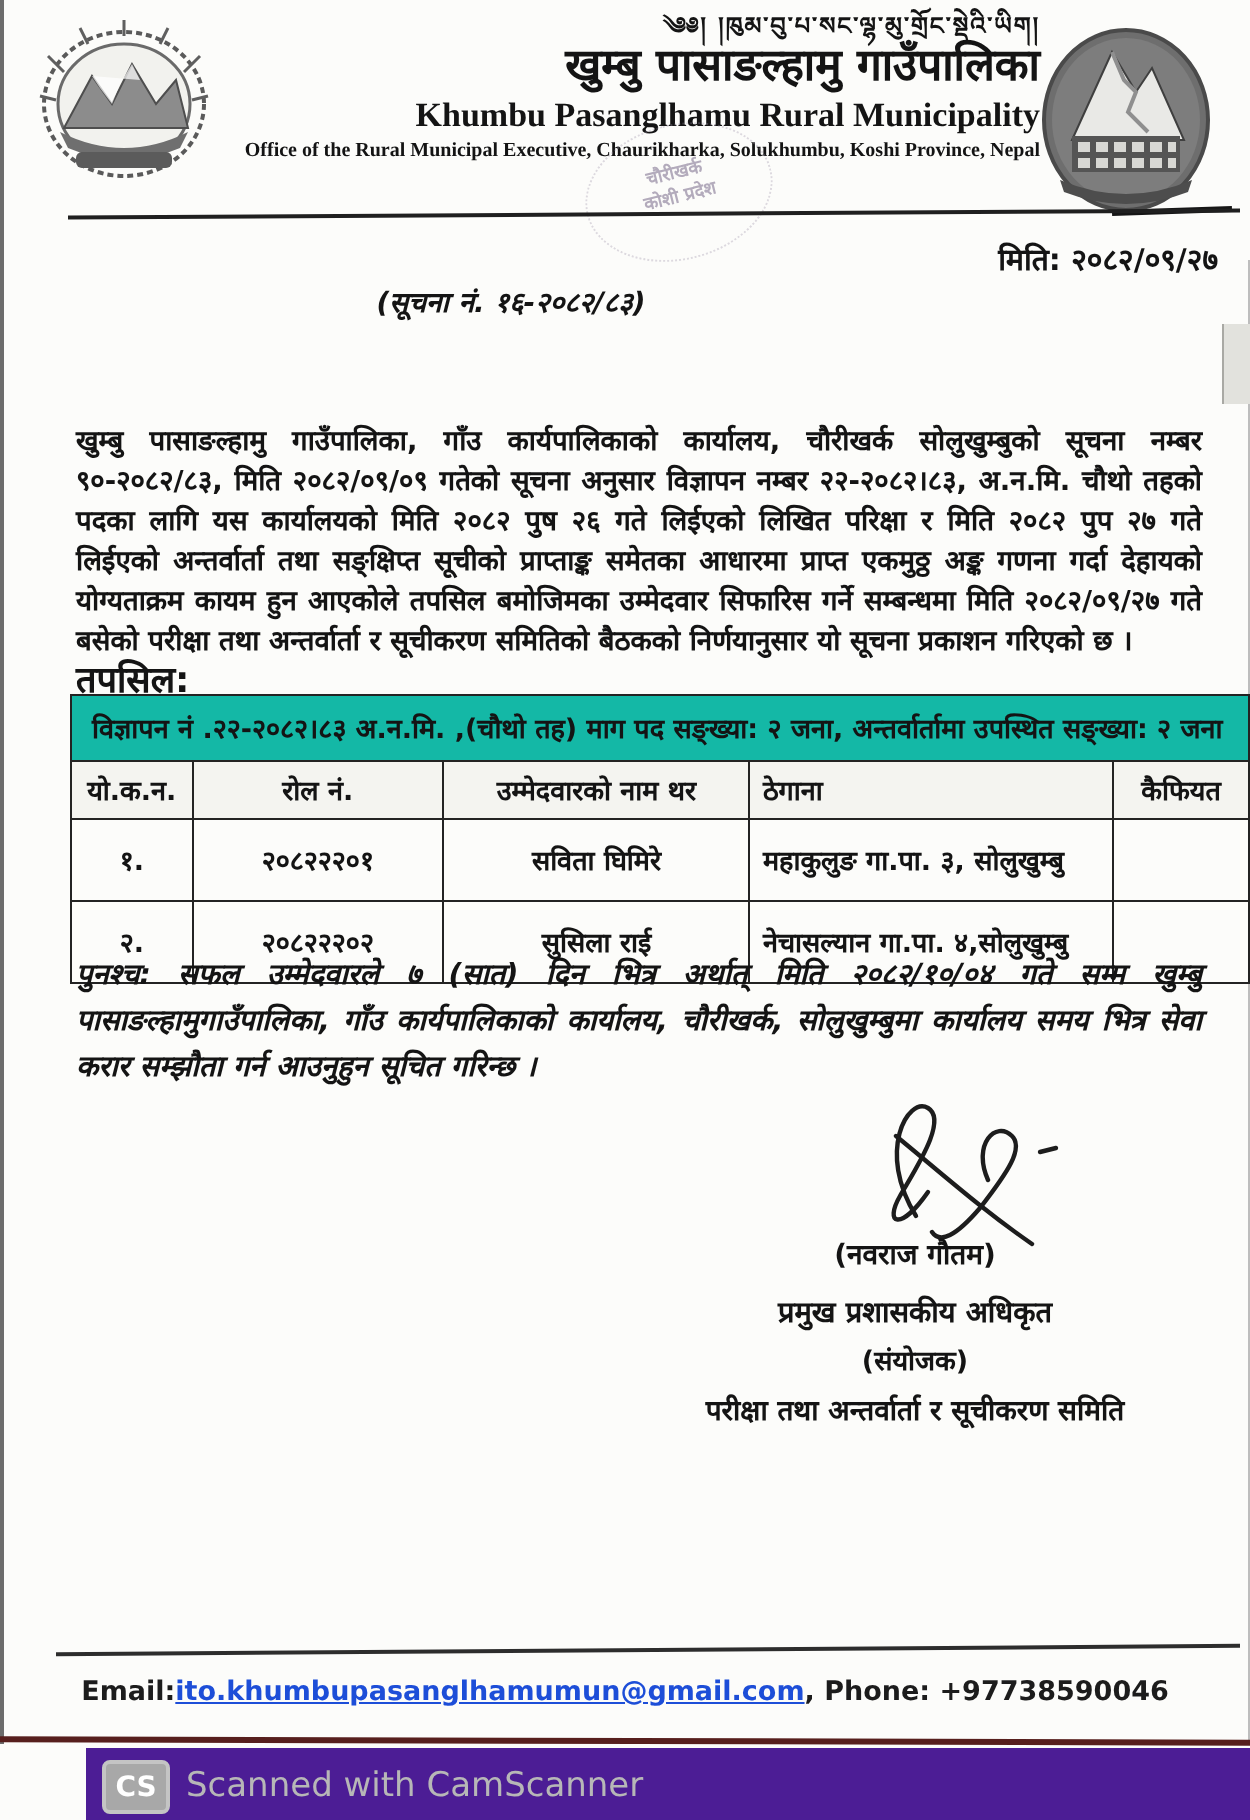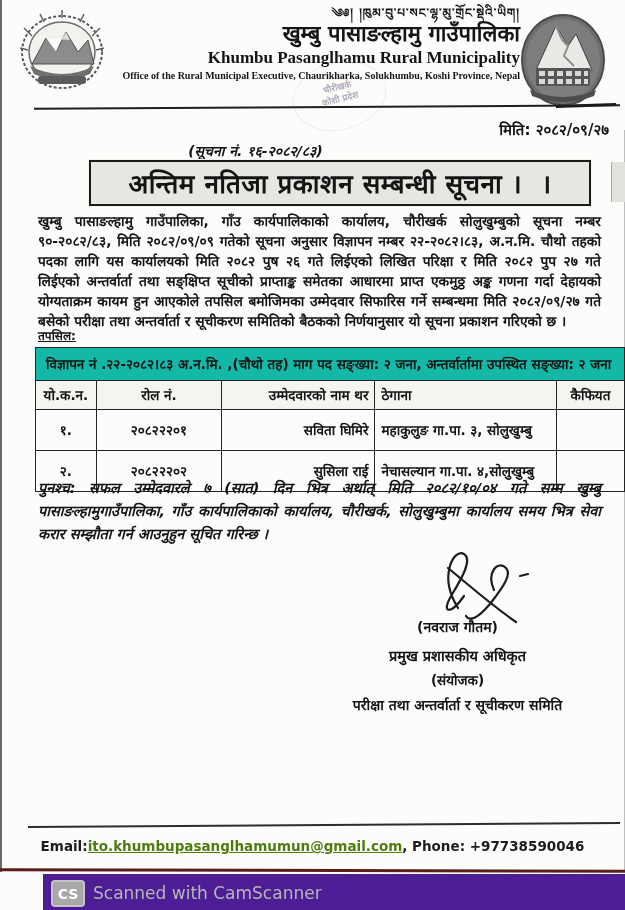--- a/index.html
+++ b/index.html
@@ -35,46 +35,46 @@
   
   .date-line{position:absolute;top:119px;right:16px;font-size:15px;font-weight:bold;}
   .notice-number{position:absolute;top:141px;left:0;width:511px;text-align:center;font-size:14px;font-weight:bold;font-style:italic;}
   .title-box{position:absolute;top:160px;left:89px;width:498px;height:42px;background:#e7e7e2;
              border:2px solid #1a1a1a;display:flex;align-items:center;justify-content:center;
              font-size:26px;font-weight:bold;letter-spacing:.5px;box-shadow:0 0 0 1px #f2f2ee;}
   .title-fragment{position:absolute;top:162px;left:611px;width:14px;height:40px;background:#e2e2dd;border-left:1px solid #a9a9a4;}
   
   .body-text{position:absolute;top:211px;left:38px;width:563px;font-size:13.8px;font-weight:600;
              line-height:1.45;text-align:justify;margin:0;}
-  .tapasil{position:absolute;top:327px;left:38px;font-size:12px;font-weight:bold;text-decoration:underline;}
+  .tapasil{position:absolute;top:327px;left:38px;font-size:18px;font-weight:bold;text-decoration:underline;}
   
   .result-table{position:absolute;top:347px;left:35px;border-collapse:collapse;font-weight:600;}
   .result-table td,.result-table th{border:1.6px solid #232323;padding:2px 6px;font-size:13.5px;}
   .result-table .caption-cell{height:28px;text-align:left;padding-left:10px;background:#14b8a6;}
   .result-table th{height:24px;background:#f4f4f0;font-weight:bold;}
   .result-table .data-row td{height:36px;}
   .c-sn{width:48px;text-align:center;}
   .c-roll{width:116px;text-align:center;}
-  .c-name{width:146px;text-align:right;}
+  .c-name{width:146px;text-align:center;}
   .c-addr{width:176px;text-align:left;}
   .c-rem{width:56px;text-align:center;}
   
   .postscript{position:absolute;top:477px;left:38px;width:563px;font-size:14.5px;font-weight:bold;
               font-style:italic;line-height:1.6;text-align:justify;margin:0;}
   
   .sig-svg{position:absolute;top:546px;left:420px;}
   .sig-block{position:absolute;top:617px;left:350px;width:215px;text-align:center;font-weight:bold;}
   .sig-name{font-size:14px;}
   .sig-desig{font-size:14.5px;margin-top:9px;}
   .sig-role{font-size:13.5px;margin-top:6px;}
   .sig-comm{font-size:14px;margin-top:6px;}
   
   .footer-rule{position:absolute;top:824px;left:28px;width:592px;border-top:2px solid #2d2d2d;transform:rotate(-.4deg);}
   .contact-line{position:absolute;top:838px;left:0;width:625px;text-align:center;font-size:13.5px;font-weight:bold;color:#1c1c1c;}
-  .contact-line a{color:#4d7c0f;text-decoration:underline;}
+  .contact-line a{color:#1d4ed8;text-decoration:underline;}
   
   .cs-bar{position:absolute;top:874px;left:0;width:606px;height:36px;background:#4c1d95;margin-left:43px;}
   .cs-badge{position:absolute;top:6px;left:8px;width:30px;height:23px;background:#a8a8a8;border:2px solid #c4c4c4;
             border-radius:4px;color:#fff;font-size:14px;font-weight:bold;display:flex;align-items:center;justify-content:center;}
   .cs-text{position:absolute;top:9px;left:50px;font-size:17px;color:#b7b7b7;}
 </style>
 </head>
 <body>
 
 <div class="page">
@@ -139,23 +139,20 @@
     <div class="ring"></div>
     <div class="s1">चौरीखर्क</div>
     <div>कोशी प्रदेश</div>
   </div>
 
   <div class="header-rule"></div>
 
   <div class="date-line">मिति: २०८२/०९/२७</div>
   <div class="notice-number">(सूचना नं. १६-२०८२/८३)</div>
 
-  <div class="title-box">
-    <span>अन्तिम नतिजा प्रकाशन सम्बन्धी सूचना ।&nbsp;&nbsp;।</span>
-  </div>
   <div class="title-fragment"></div>
 
   <p class="body-text">खुम्बु पासाङल्हामु गाउँपालिका, गाँउ कार्यपालिकाको कार्यालय, चौरीखर्क सोलुखुम्बुको सूचना नम्बर ९०-२०८२/८३, मिति २०८२/०९/०९ गतेको सूचना अनुसार विज्ञापन नम्बर २२-२०८२।८३, अ.न.मि. चौथो तहको पदका लागि यस कार्यालयको मिति २०८२ पुष २६ गते लिईएको लिखित परिक्षा र मिति २०८२ पुप २७ गते लिईएको अन्तर्वार्ता तथा सङ्क्षिप्त सूचीको प्राप्ताङ्क समेतका आधारमा प्राप्त एकमुठ्ठ अङ्क गणना गर्दा देहायको योग्यताक्रम कायम हुन आएकोले तपसिल बमोजिमका उम्मेदवार सिफारिस गर्ने सम्बन्धमा मिति २०८२/०९/२७ गते बसेको परीक्षा तथा अन्तर्वार्ता र सूचीकरण समितिको बैठकको निर्णयानुसार यो सूचना प्रकाशन गरिएको छ ।</p>
   <div class="tapasil">तपसिल:</div>
 
   <table class="result-table">
     <tbody>
         <tr>
       <td class="caption-cell" colspan="5">विज्ञापन नं .२२-२०८२।८३ अ.न.मि. ,(चौथो तह) माग पद सङ्ख्या: २ जना, अन्तर्वार्तामा उपस्थित सङ्ख्या: २ जना</td>
     </tr>

